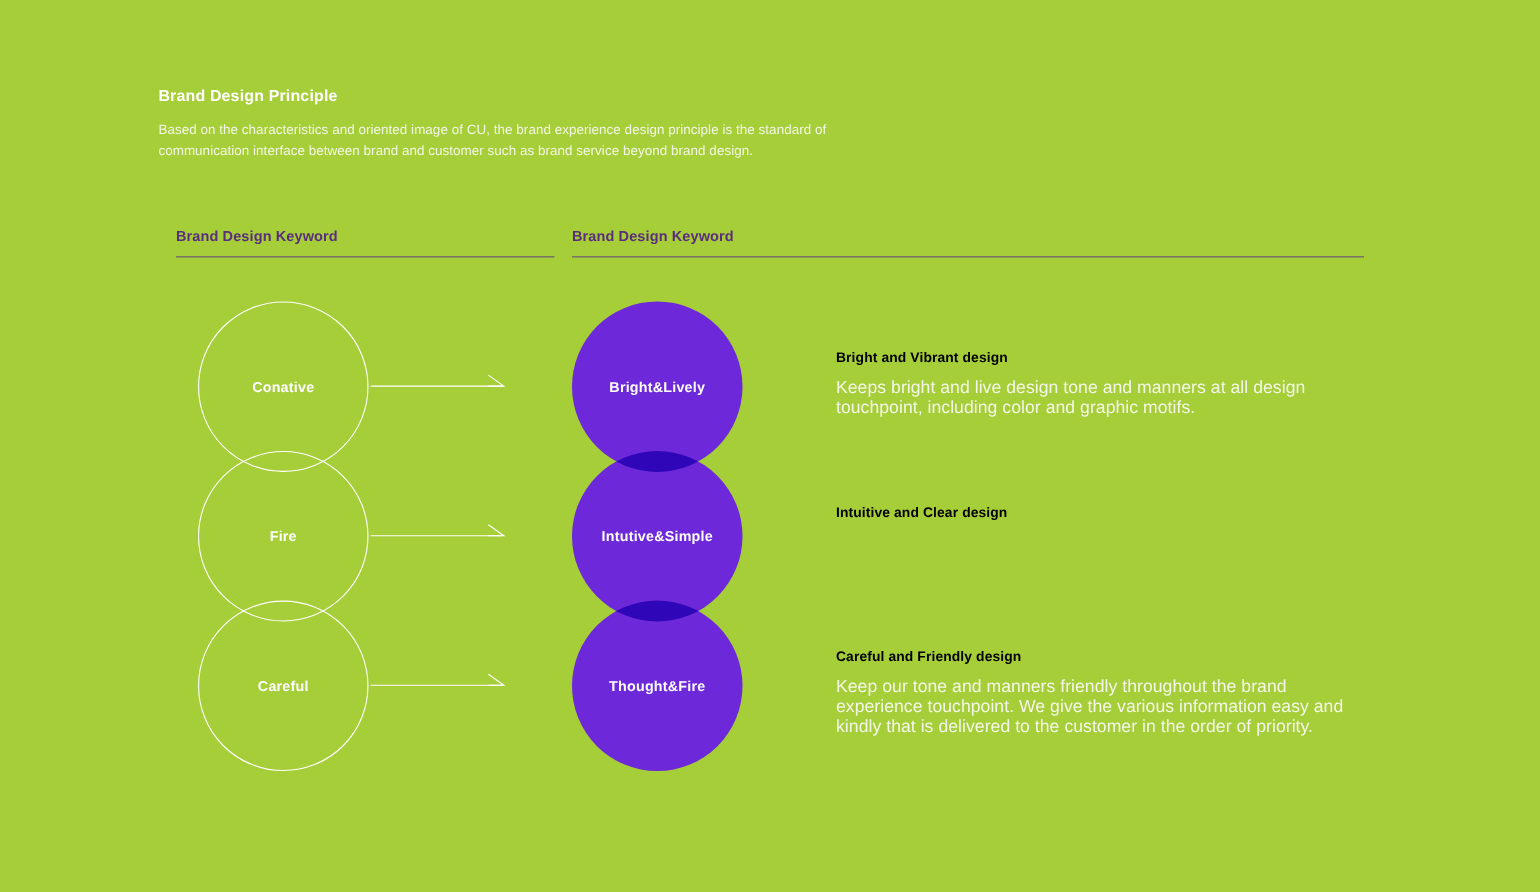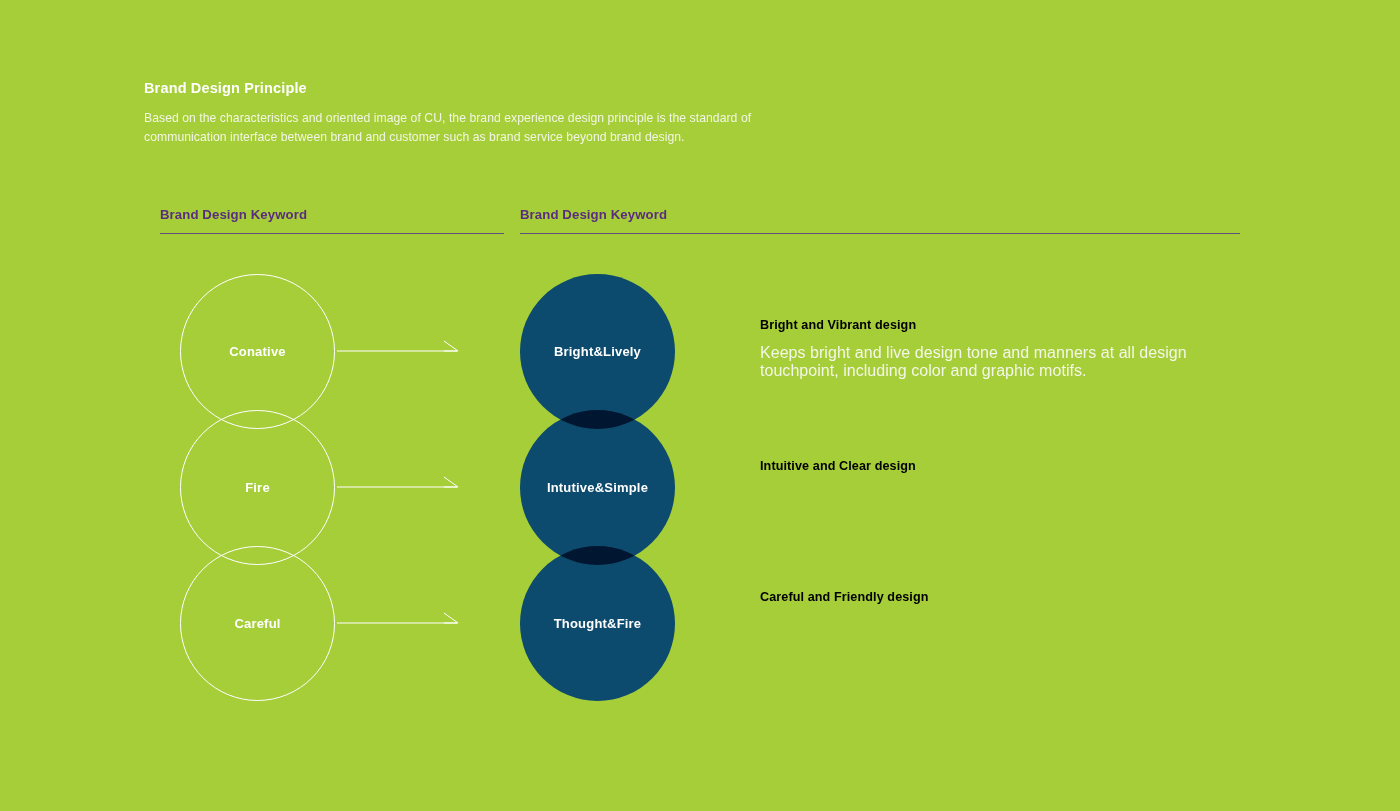--- a/index.html
+++ b/index.html
@@ -95,21 +95,21 @@
   
   .circle.outline {
     left: 180px;
     border: 1px solid #ffffff;
     background: transparent;
   }
 
   
   .circle.filled {
     left: 520px;
-    background: #0c4a6e;
+    background: #6d28d9;
     mix-blend-mode: multiply;
   }
 
   .filled-stack {
     position: absolute;
     inset: 0;
     isolation: isolate;
   }
 
   .c-row1 { top: 274px; }
@@ -218,15 +218,16 @@
     <div class="desc-title">Bright and Vibrant design</div>
     <div class="desc-body">Keeps bright and live design tone and manners at all design touchpoint, including color and graphic motifs.</div>
   </div>
 
   <div class="desc d2">
     <div class="desc-title">Intuitive and Clear design</div>
   </div>
 
   <div class="desc d3">
     <div class="desc-title">Careful and Friendly design</div>
+    <div class="desc-body">Keep our tone and manners friendly throughout the brand experience touchpoint. We give the various information easy and kindly that is delivered to the customer in the order of priority.</div>
   </div>
 
 </div>
 
 </body></html>

